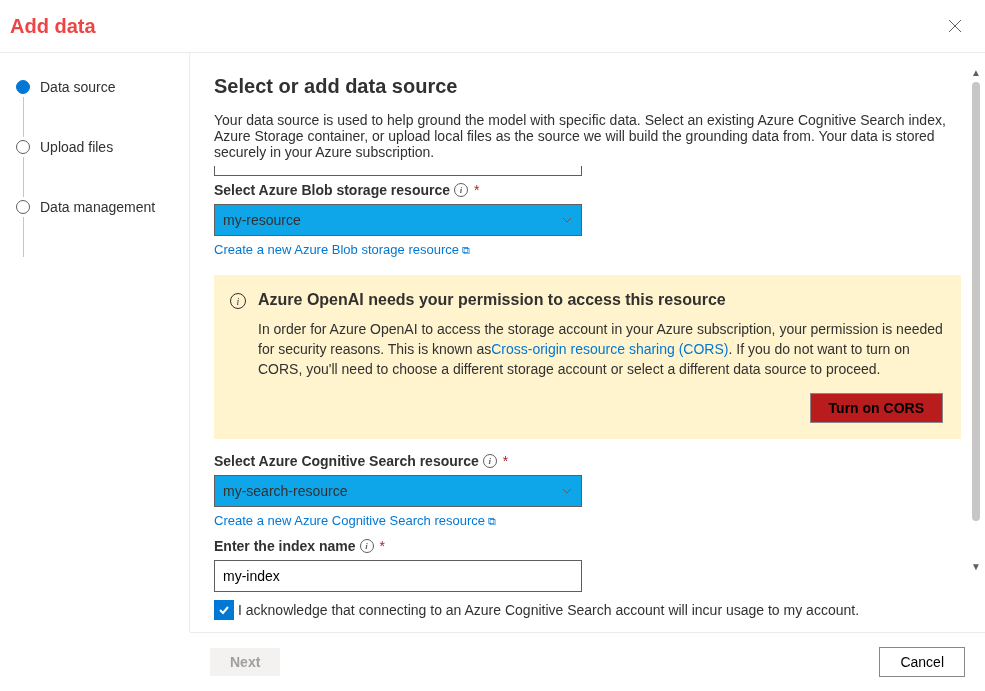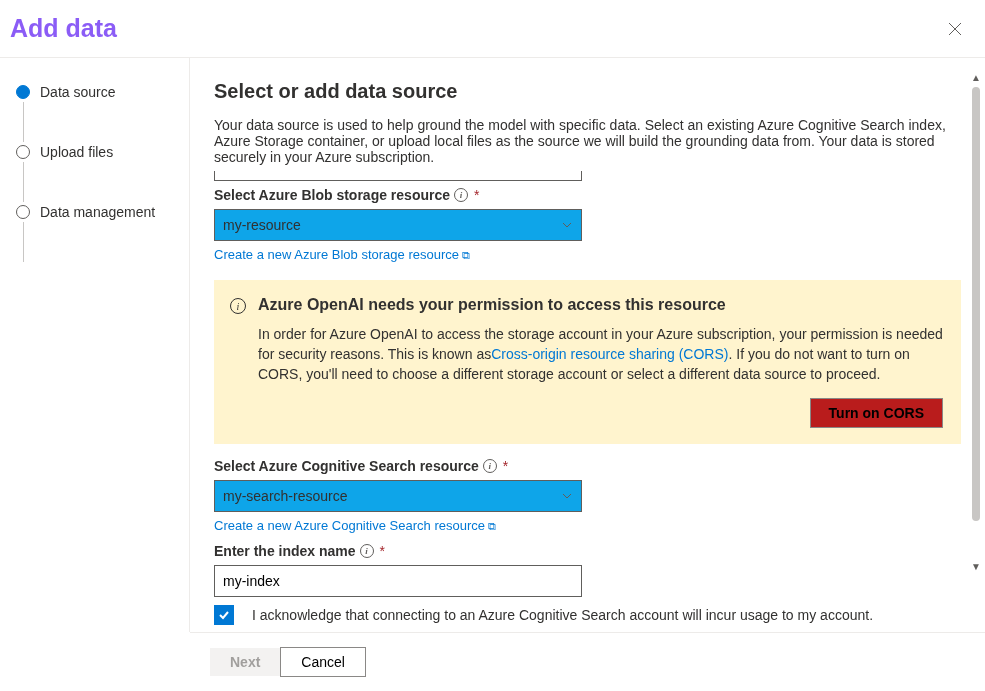--- a/index.html
+++ b/index.html
@@ -11,21 +11,21 @@
       width: 985px;
       height: 691px;
       overflow: hidden;
     }
     .dialog { width: 985px; height: 691px; display: flex; flex-direction: column; }
     .header {
       display: flex; align-items: center; justify-content: space-between;
       padding: 14px 18px 14px 10px;
       border-bottom: 1px solid #edebe9;
     }
-    .header h1 { font-size: 25px; font-weight: 600; color: #8b5cf6; }
+    .header h1 { font-size: 20px; font-weight: 600; color: #ef4444; }
     .close-btn { cursor: pointer; width: 24px; height: 24px; display: flex; align-items: center; justify-content: center; color: #605e5c; }
     .body { flex: 1; display: flex; overflow: hidden; }
     .stepper {
       width: 190px; border-right: 1px solid #edebe9;
       padding: 24px 12px 24px 16px;
     }
     .step { display: flex; align-items: center; gap: 10px; height: 20px; }
     .step-dot {
       width: 14px; height: 14px; border: 1px solid #605e5c; border-radius: 50%;
       flex-shrink: 0; background: #fff;
@@ -85,37 +85,37 @@
     .banner-text a { color: #0078d4; }
     .banner-btn-row { display: flex; justify-content: flex-end; margin-top: 14px; }
     .banner-btn {
       border: 1px solid #8a8886; background: #b91c1c; padding: 6px 18px;
       font-size: 14px; cursor: pointer; font-weight: 600;
     }
     .text-input {
       width: 368px; height: 32px; border: 1px solid #605e5c;
       padding: 0 8px; font-size: 14px; font-family: inherit;
     }
-    .check-row { display: flex; align-items: center; gap: 18px; margin-top: 8px; }
+    .check-row { display: flex; align-items: center; gap: 4px; margin-top: 8px; }
     .checkbox {
       width: 20px; height: 20px; background: #0078d4; flex-shrink: 0;
       display: flex; align-items: center; justify-content: center; cursor: pointer;
     }
     .check-label { font-size: 14px; color: #323130; }
     .scroll-indicator {
       position: absolute; right: 2px; top: 14px; bottom: 60px; width: 14px;
       display: flex; flex-direction: column; align-items: center; justify-content: space-between;
     }
     .scroll-arrow { color: #605e5c; font-size: 10px; }
     .scroll-thumb {
       width: 8px; flex: 1; background: #c8c6c4; border-radius: 4px; margin: 4px 0 40px 0;
     }
     .footer {
       border-top: 1px solid #edebe9;
-      padding: 14px 20px; display: flex; align-items: center;
+      padding: 14px 20px; display: flex; justify-content: space-between; align-items: center;
       margin-left: 190px;
     }
     .next-btn {
       background: #f3f2f1; color: #a19f9d; border: none;
       padding: 6px 20px; font-size: 14px; font-weight: 600; cursor: not-allowed;
     }
     .cancel-btn {
       background: #fff; border: 1px solid #8a8886; padding: 6px 20px;
       font-size: 14px; cursor: pointer; font-weight: 400;
     }

